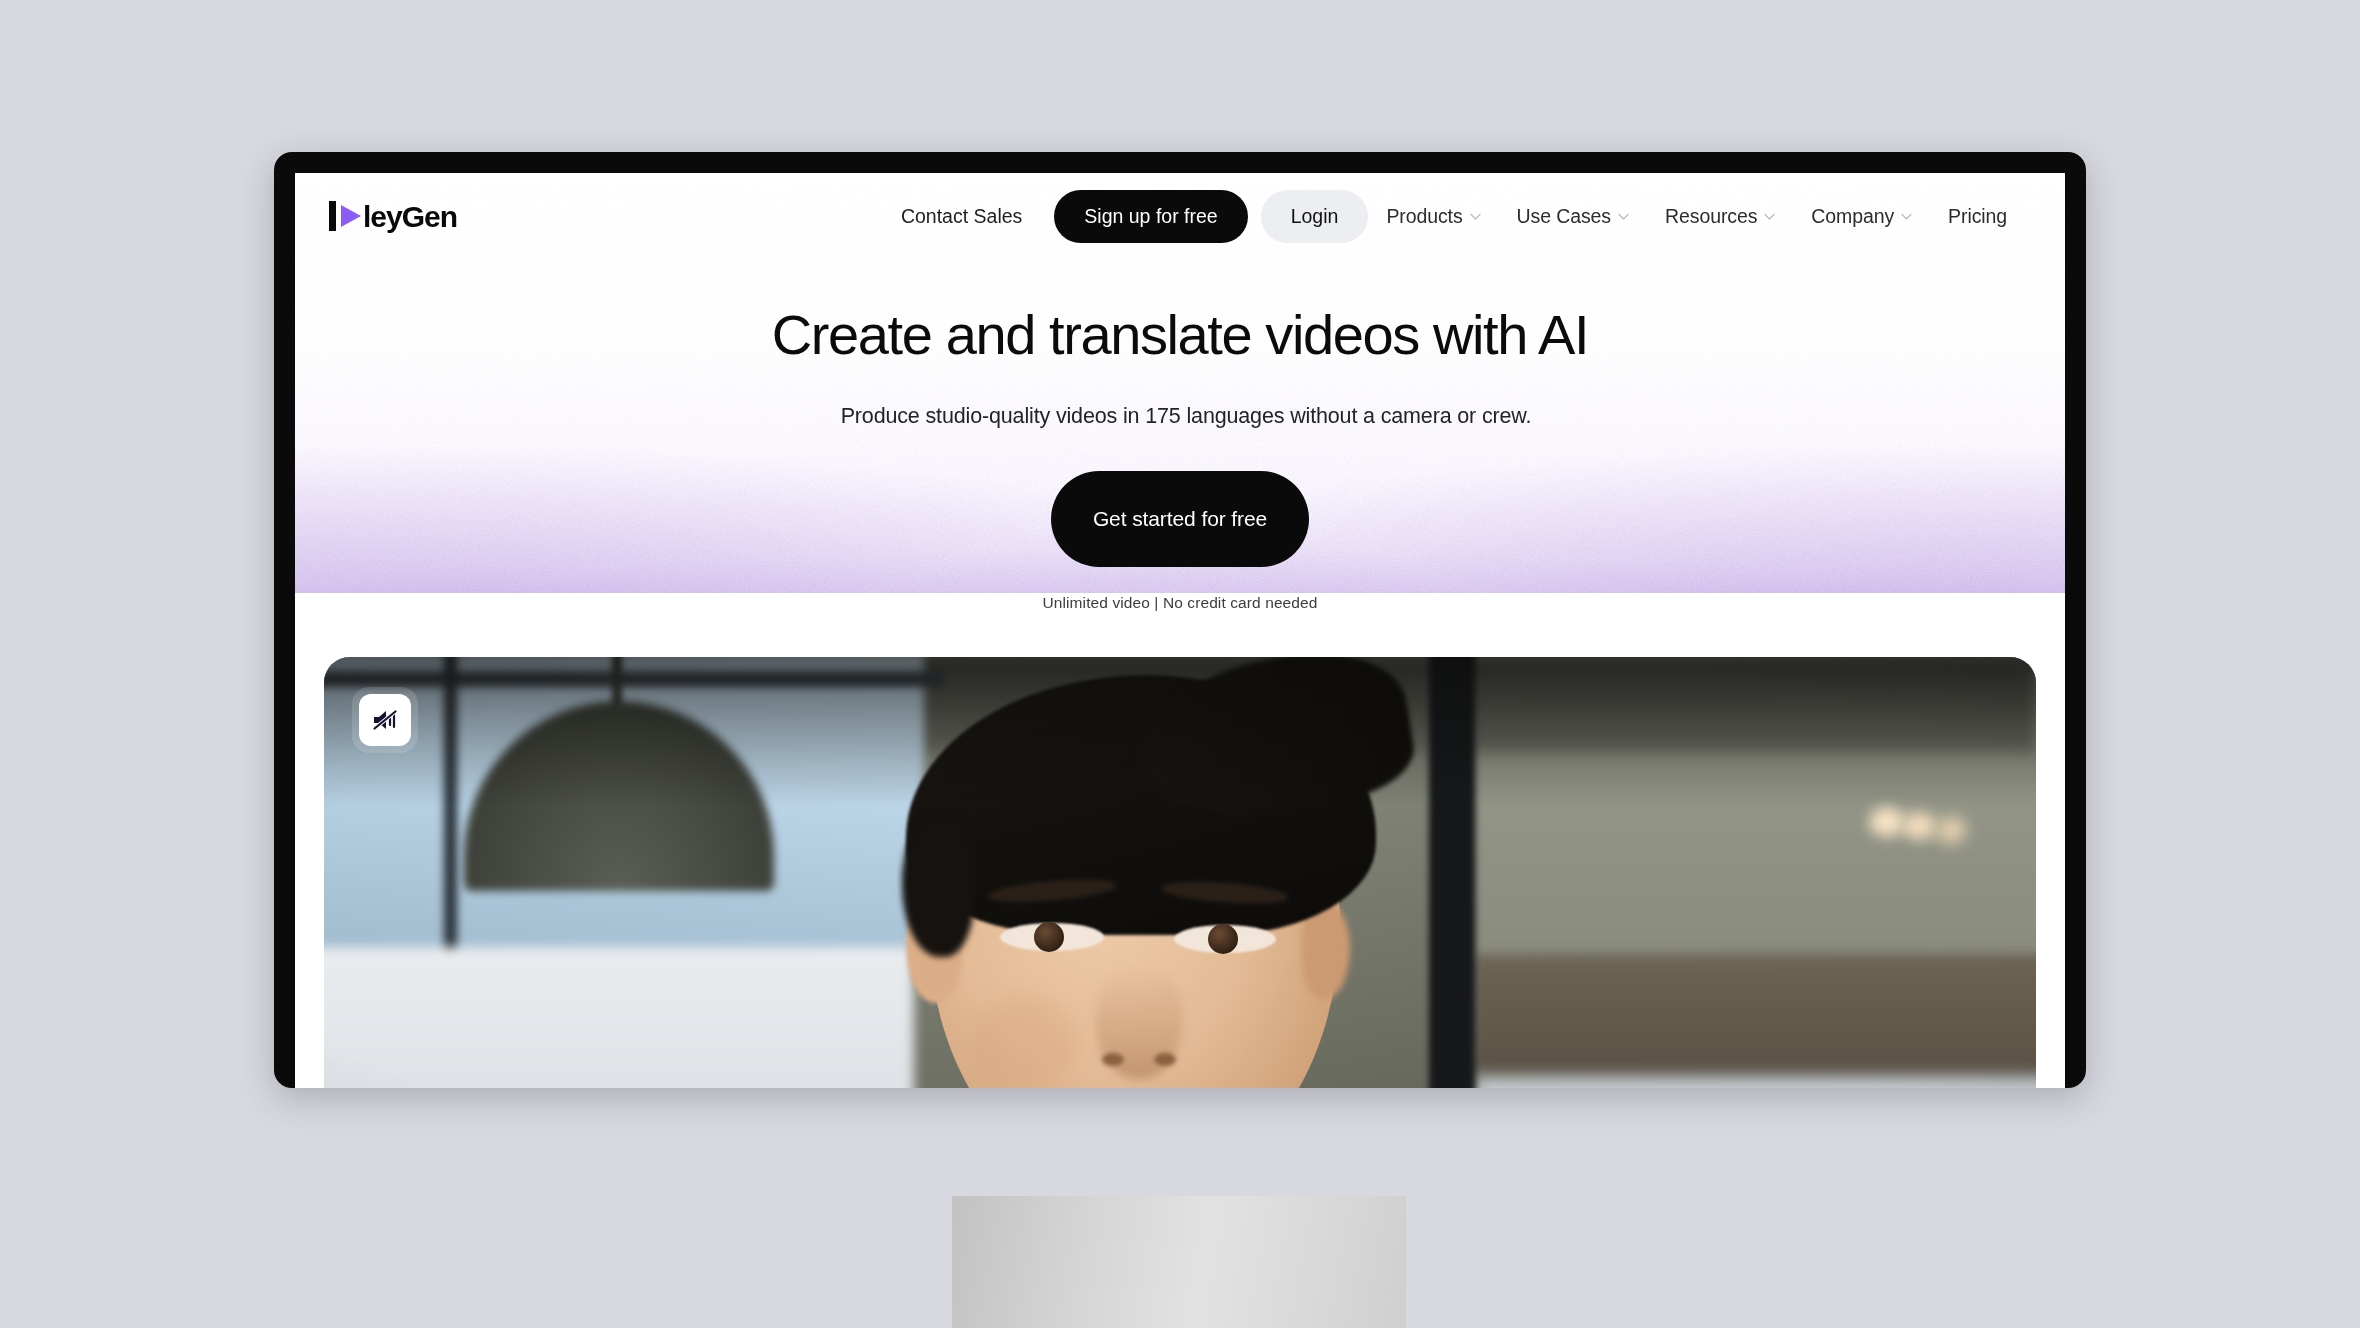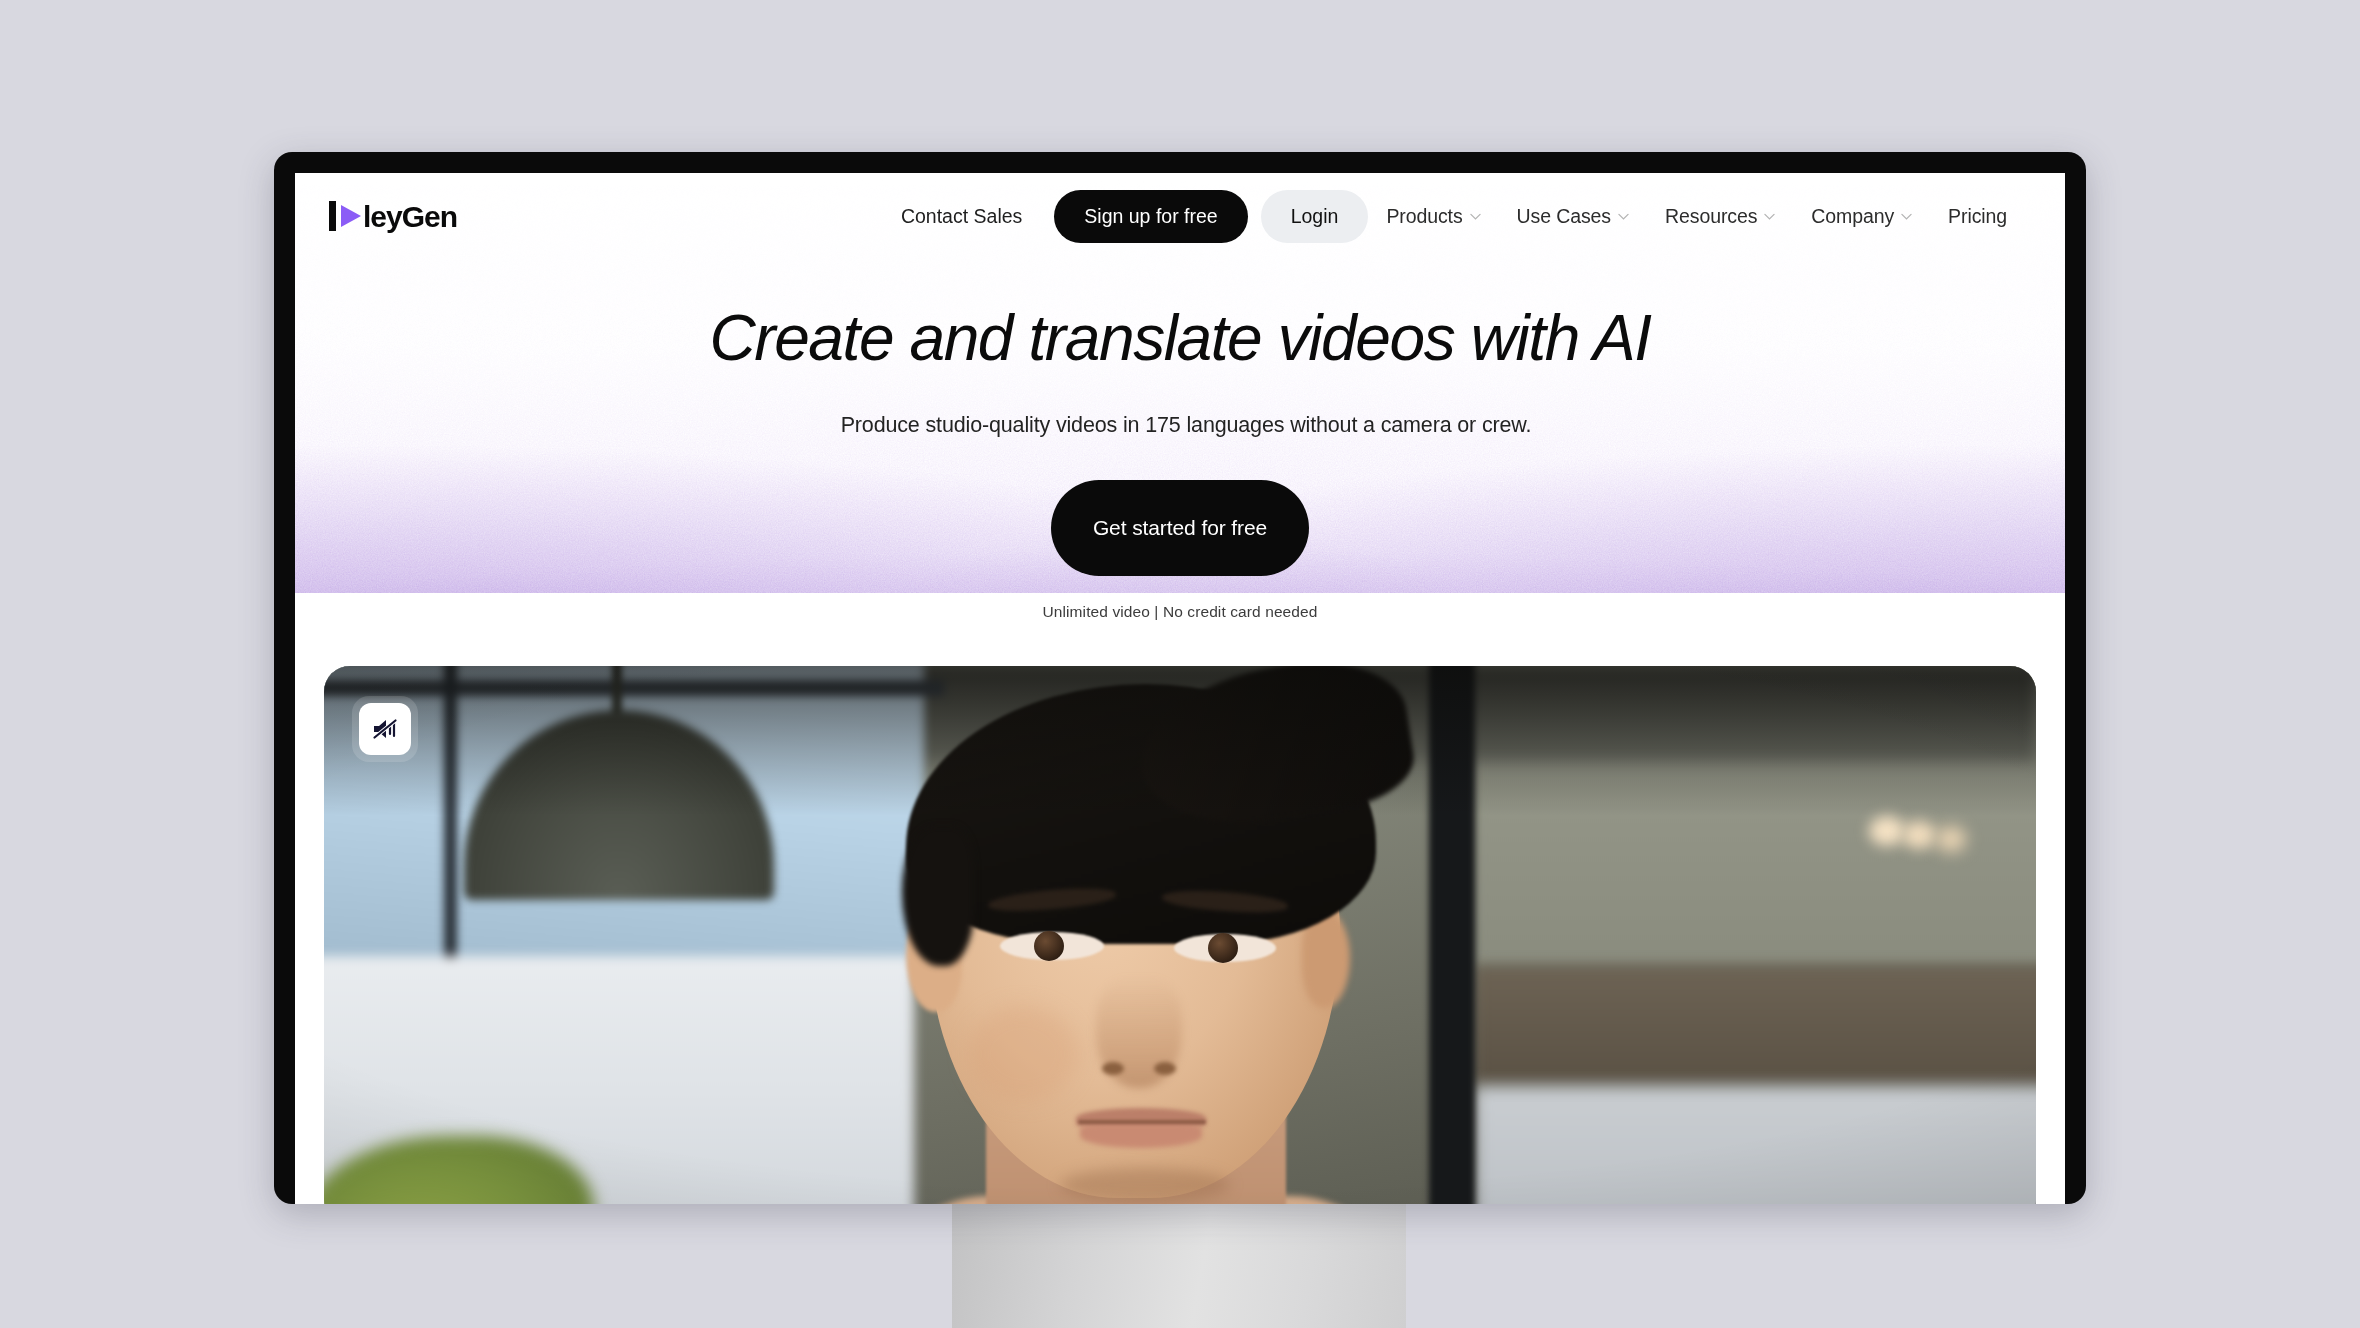--- a/index.html
+++ b/index.html
@@ -12,21 +12,21 @@
   body { background:#d8d8e0; position:relative; }
 
   
   #monitor-stand {
     position:absolute; left:952px; top:1196px;
     width:454px; height:132px;
     background:linear-gradient(100deg,#c2c2c3 0%,#d4d4d5 28%,#e2e2e2 55%,#d9d9da 78%,#cfcfd0 100%);
   }
   #monitor-frame {
     position:absolute; left:274px; top:152px;
-    width:1812px; height:1052px;
+    width:1812px; height:936px;
     background:#0a0a0a;
     border-radius:18px;
     box-shadow:0 10px 34px rgba(60,60,80,.28);
     padding:21px 21px 0 21px;
   }
   #browser-screen {
     position:relative;
     width:100%; height:100%;
     background:#ffffff;
     overflow:hidden;
@@ -73,22 +73,22 @@
   }
   #login-btn {
     background:#eceef1; color:#111; font-size:19.5px;
     border:none; border-radius:999px; padding:15px 30px;
     cursor:pointer; white-space:nowrap; font-family:inherit; margin-left:13px;
   }
 
   
   #hero { position:relative; z-index:3; text-align:center; padding-top:46px; }
   #hero-title {
-    font-size:64px; font-weight:400; color:#0b0b0b;
-    letter-spacing:-1.4px; line-height:1.06;font-style:italic;
+    font-size:56px; font-weight:400; color:#0b0b0b;
+    letter-spacing:-1.4px; line-height:1.06;
   }
   #hero-sub {
     margin-top:40px; font-size:21.5px; color:#232323; letter-spacing:-.15px;padding-left:12px;
   }
   #cta-btn {
     margin-top:42px; background:#0a0a0a; color:#fff;
     font-size:21px; border:none; border-radius:999px;
     padding:36px 42px; cursor:pointer; font-family:inherit; letter-spacing:-.1px;
   }
   #cta-note {

